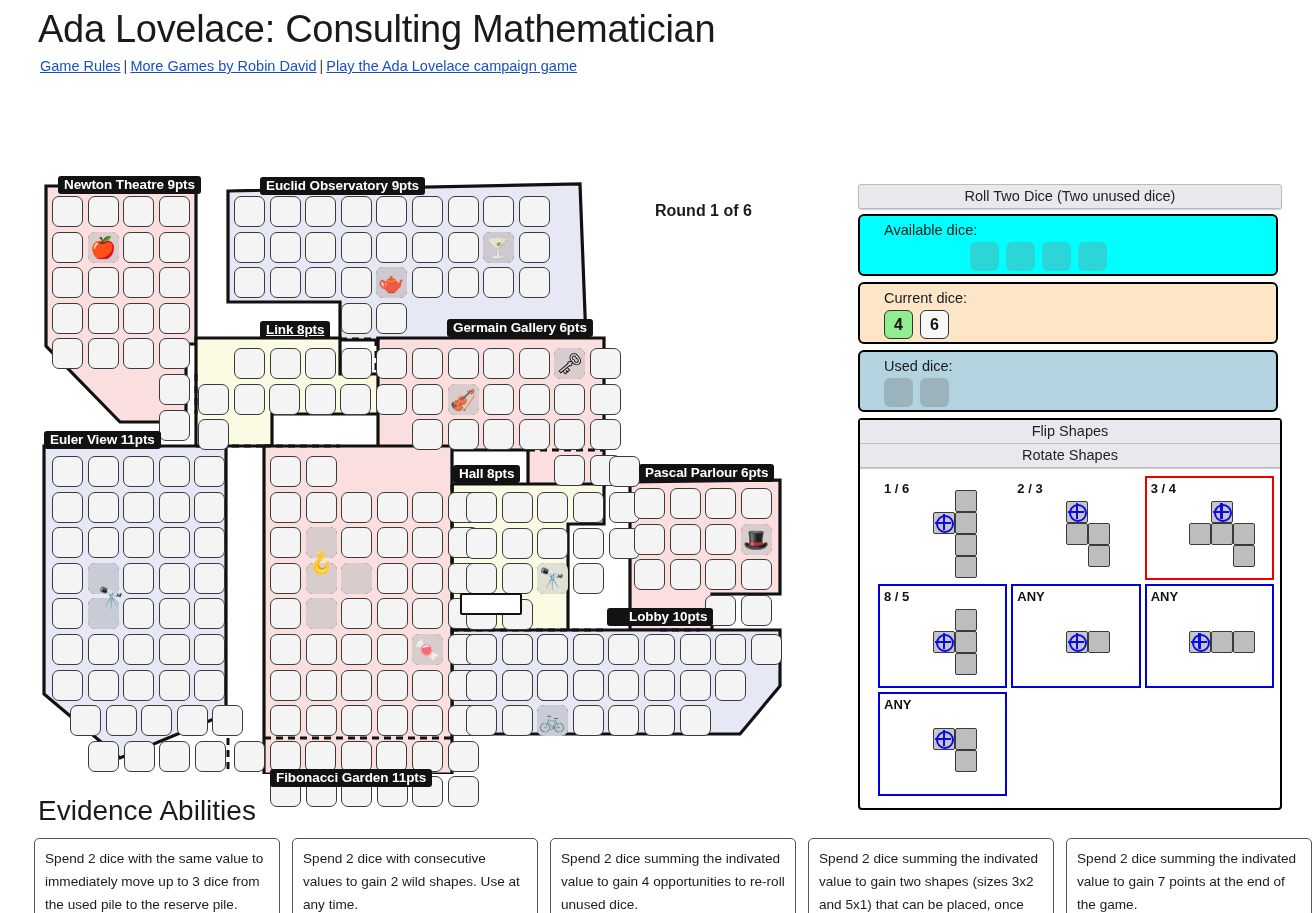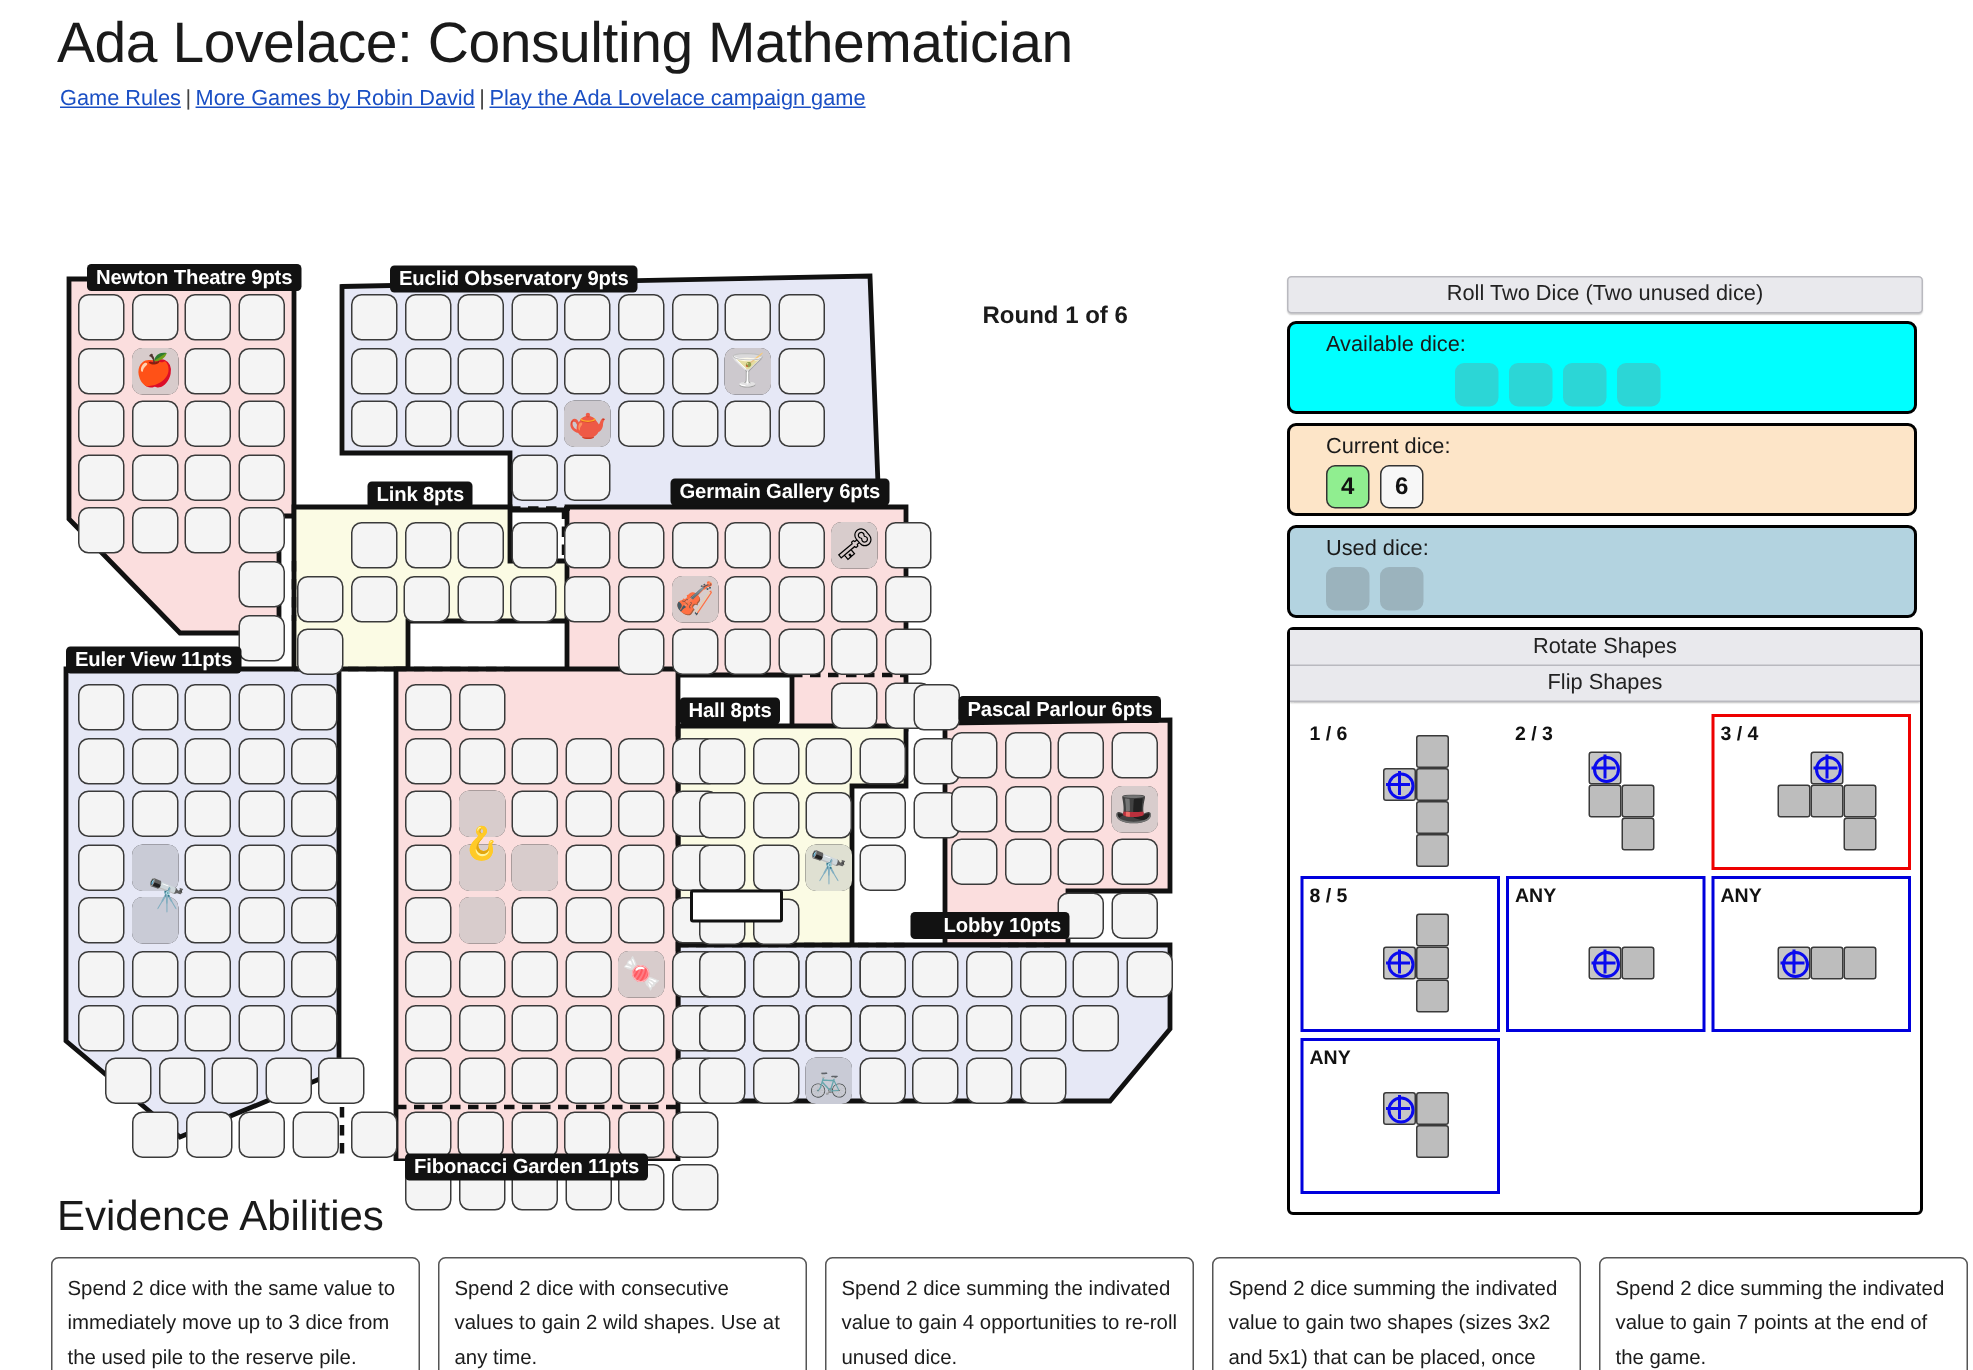--- a/index.html
+++ b/index.html
@@ -142,21 +142,21 @@
     border-radius: 4px;
     background: #fff;
     margin-top: 4px;
     padding-bottom: 6px;
   }
   #shapes-panel .btn-bar { width: 100%; border-radius: 0; margin-bottom: 0; border-left: none; border-right: none; border-top: none; }
   #shape-grid {
     display: grid;
     grid-template-columns: repeat(3, 1fr);
     gap: 0px;
-    padding: 6px 4px 4px 5px;
+    padding: 6px 4px 4px 16px;
   }
   .shape-card {
     position: relative;
     height: 104px;
     margin: 2px;
     border: 2px solid transparent;
   }
   .shape-card.sel-red  { border: 2px solid #ee0000; }
   .shape-card.sel-blue { border: 2px solid #0000dd; }
   .shape-label {
@@ -546,21 +546,21 @@
         <div class="cell hl" style="left: 305.6px; top: 524.4px; border-color: transparent;"></div>
         <div class="icon-cell" style="left: 305.6px; top: 472.8px;">🪝</div>
         <div class="cell hl" style="left: 412.4px; top: 560px; border-color: transparent;"></div>
         <div class="icon-cell" style="left: 412.4px; top: 560px;">🍬</div>
         <div class="cell hl-b" style="left: 537.2px; top: 631.2px; border-color: transparent;"></div>
         <div class="icon-cell" style="left: 537.2px; top: 631.2px;">🚲</div>
       </div>
 
     <div class="region-label" style="left:58px;  top:102px;">Newton Theatre 9pts</div>
     <div class="region-label" style="left:260px; top:103px;">Euclid Observatory 9pts</div>
-    <div class="region-label" style="left:245px; top:247px;">Link 8pts</div>
+    <div class="region-label" style="left:260px; top:247px;text-decoration:underline;">Link 8pts</div>
     <div class="region-label" style="left:447px; top:245px;">Germain Gallery 6pts</div>
     <div class="region-label" style="left:44px;  top:357px;">Euler View 11pts</div>
     <div class="region-label" style="left:453px; top:391px;">Hall 8pts</div>
     <div class="region-label" style="left:639px; top:390px;">Pascal Parlour 6pts</div>
     <div class="region-label" style="left:607px; top:534px;padding-left:22px;">Lobby 10pts</div>
     <div class="region-label" style="left:270px; top:695px;">Fibonacci Garden 11pts</div>
   </div>
 
   <div id="round-indicator">Round 1 of 6</div>
 
@@ -588,22 +588,22 @@
 
     <div class="dice-box" id="used-dice-box">
       <div class="box-label">Used dice:</div>
       <div class="dice-row" id="used-dice-row">
           <div class="die used"></div>
           <div class="die used"></div>
         </div>
     </div>
 
     <div id="shapes-panel">
+      <div class="btn-bar" id="flip-shapes-button">Flip Shapes</div>
       <div class="btn-bar" id="rotate-shapes-button">Rotate Shapes</div>
-      <div class="btn-bar" id="flip-shapes-button">Flip Shapes</div>
       <div id="shape-grid">
           <div class="shape-card">
             <div class="shape-label">1 / 6</div>
             <div class="shape-canvas">
               <div class="sq" style="left: 75px; top: 12px;"></div>
               <div class="sq anchor" style="left: 53px; top: 34px;">
                 <span class="cross-h"></span>
                 <span class="cross-v"></span>
               </div>
               <div class="sq" style="left: 75px; top: 34px;"></div>

